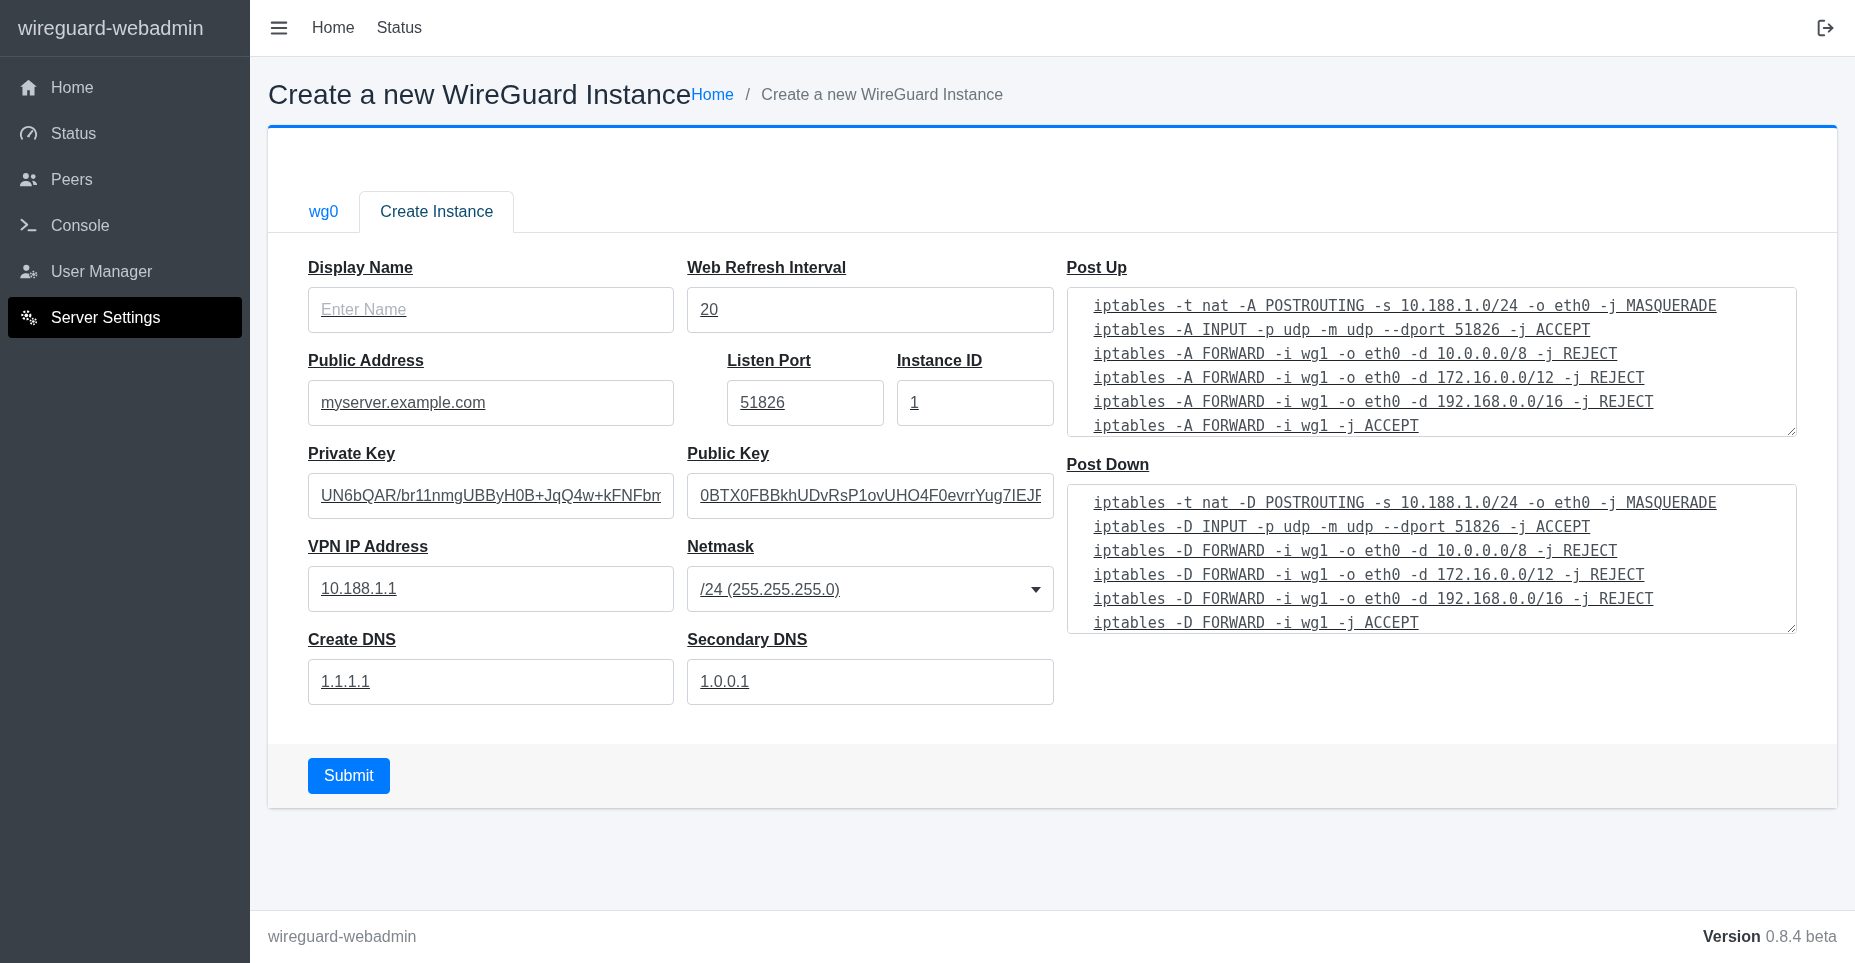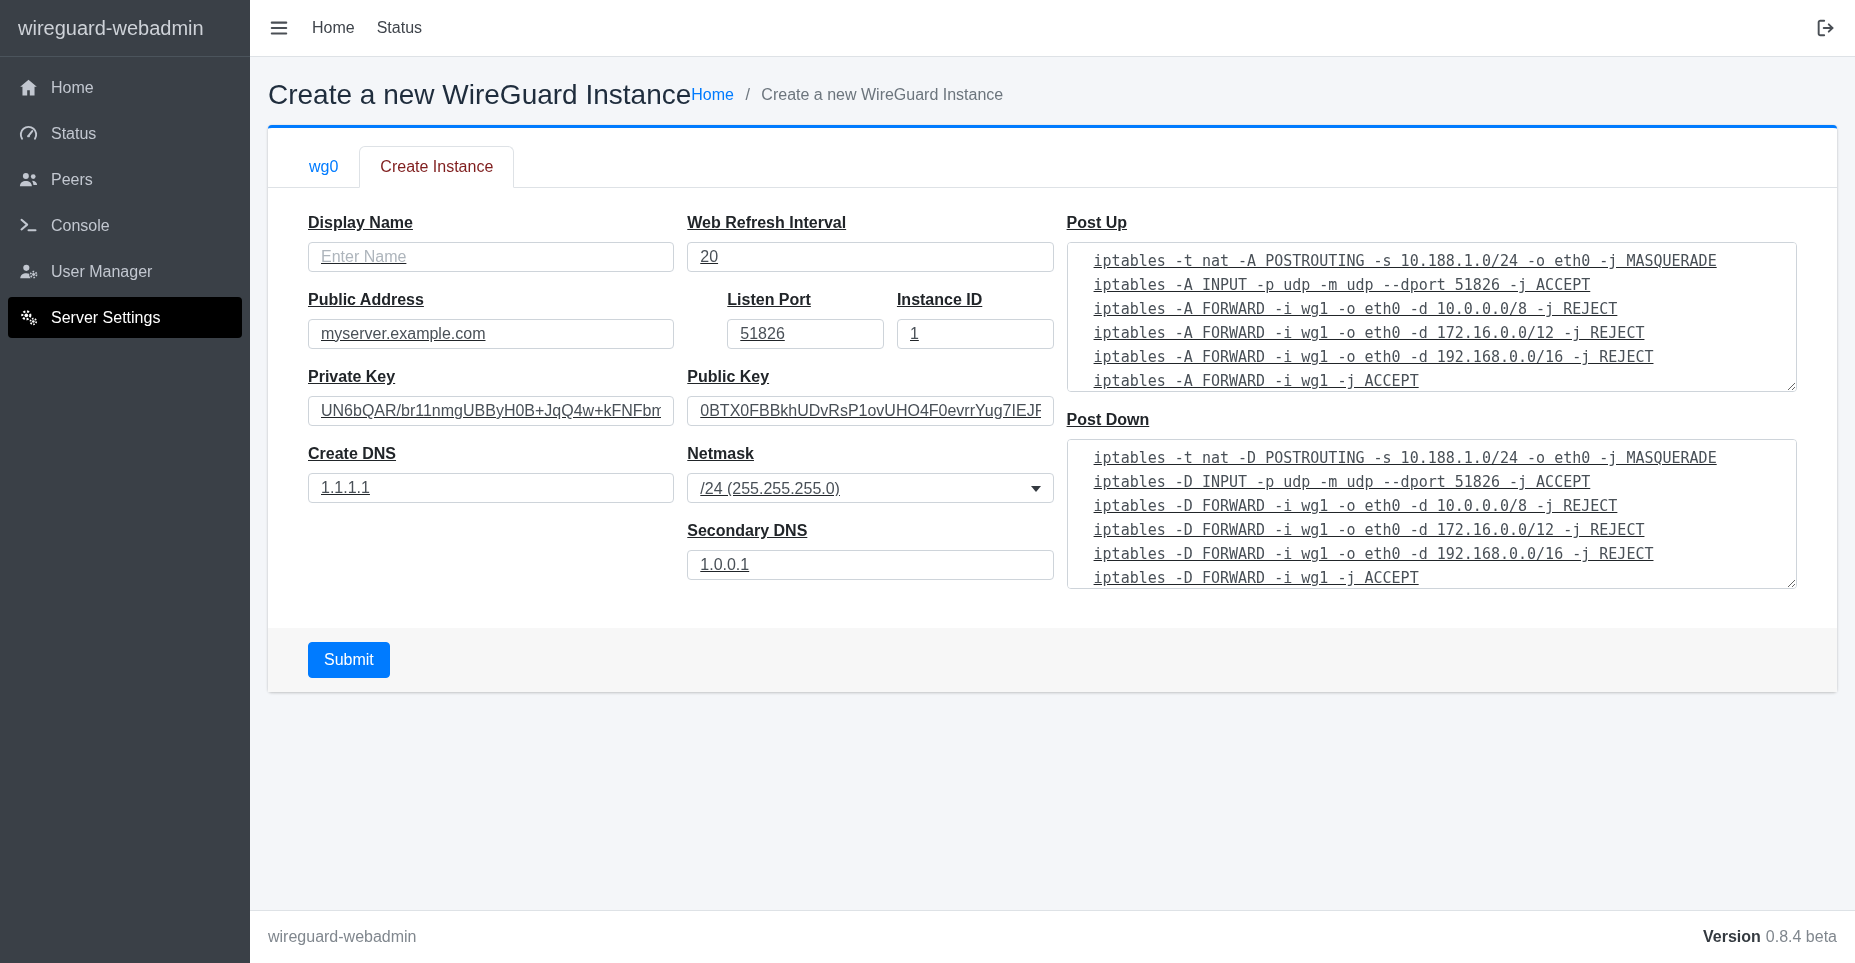--- a/index.html
+++ b/index.html
@@ -52,30 +52,30 @@
     background: #fff; border-top: 3px solid #007bff; border-radius: 4px;
     box-shadow: 0 0 1px rgba(0,0,0,.125), 0 1px 3px rgba(0,0,0,.2);
     margin-bottom: 24px;
   }
   .card-header { display: flex; align-items: flex-end; padding: 18px 0 0 20px; border-bottom: 1px solid #dee2e6; }
   .tab {
     padding: 11px 20px; font-size: 16px; margin-bottom: -1px; cursor: pointer;
     border: 1px solid transparent; border-radius: 6px 6px 0 0;
   }
   .tab-inactive { color: #007bff; text-align: right; }
-  .tab.active { background: #fff; border-color: #dee2e6 #dee2e6 #fff; color: #7f1d1d; }
+  .tab.active { background: #fff; border-color: #dee2e6 #dee2e6 #fff; color: #0c4a6e; margin-top: 45px; }
 
   .card-body { padding: 26px 40px 20px; }
   .form-grid { display: flex; gap: 13px; text-decoration: underline; }
   .col-a, .col-b { width: 24.6%; flex-shrink: 0; }
   .col-c { flex: 1; min-width: 0; }
   .form-group { margin-bottom: 19px; }
   .form-group label { display: block; font-weight: 700; font-size: 16px; color: #212529; margin-bottom: 10px; }
   .form-control {
-    display: block; width: 100%; height: 30px; padding: 6px 12px; font-size: 16px; color: #495057;
+    display: block; width: 100%; height: 46px; padding: 6px 12px; font-size: 16px; color: #495057;
     background: #fff; border: 1px solid #ced4da; border-radius: 4px; outline: none;
   }
   .form-control::placeholder { color: #aeb5bc; }
   .split-row { display: flex; gap: 13px; margin-left: 40px; }
   .split-row .half { flex: 1; min-width: 0; }
 
   .select-wrap { position: relative; }
   select.form-control { appearance: none; -webkit-appearance: none; padding-right: 30px; }
   .select-caret {
     position: absolute; right: 13px; top: 50%; margin-top: -2px; width: 0; height: 0;
@@ -227,20 +227,24 @@
             </div>
             <div class="form-group">
               <label>Public Address</label>
               <input class="form-control" type="text" value="myserver.example.com" style="">
             </div>
             <div class="form-group">
               <label>Private Key</label>
               <input class="form-control" type="text" value="UN6bQAR/br11nmgUBByH0B+JqQ4w+kFNFbmC8R" style="">
             </div>
             <div class="form-group">
+              <label>VPN IP Address</label>
+              <input class="form-control" type="text" value="10.188.1.1" style="">
+            </div>
+            <div class="form-group">
               <label>Create DNS</label>
               <input class="form-control" type="text" value="1.1.1.1" style="">
             </div>
           </div>
 
           <div class="col-b">
             <div class="form-group">
               <label>Web Refresh Interval</label>
               <input class="form-control" type="text" value="20" style="">
             </div>

